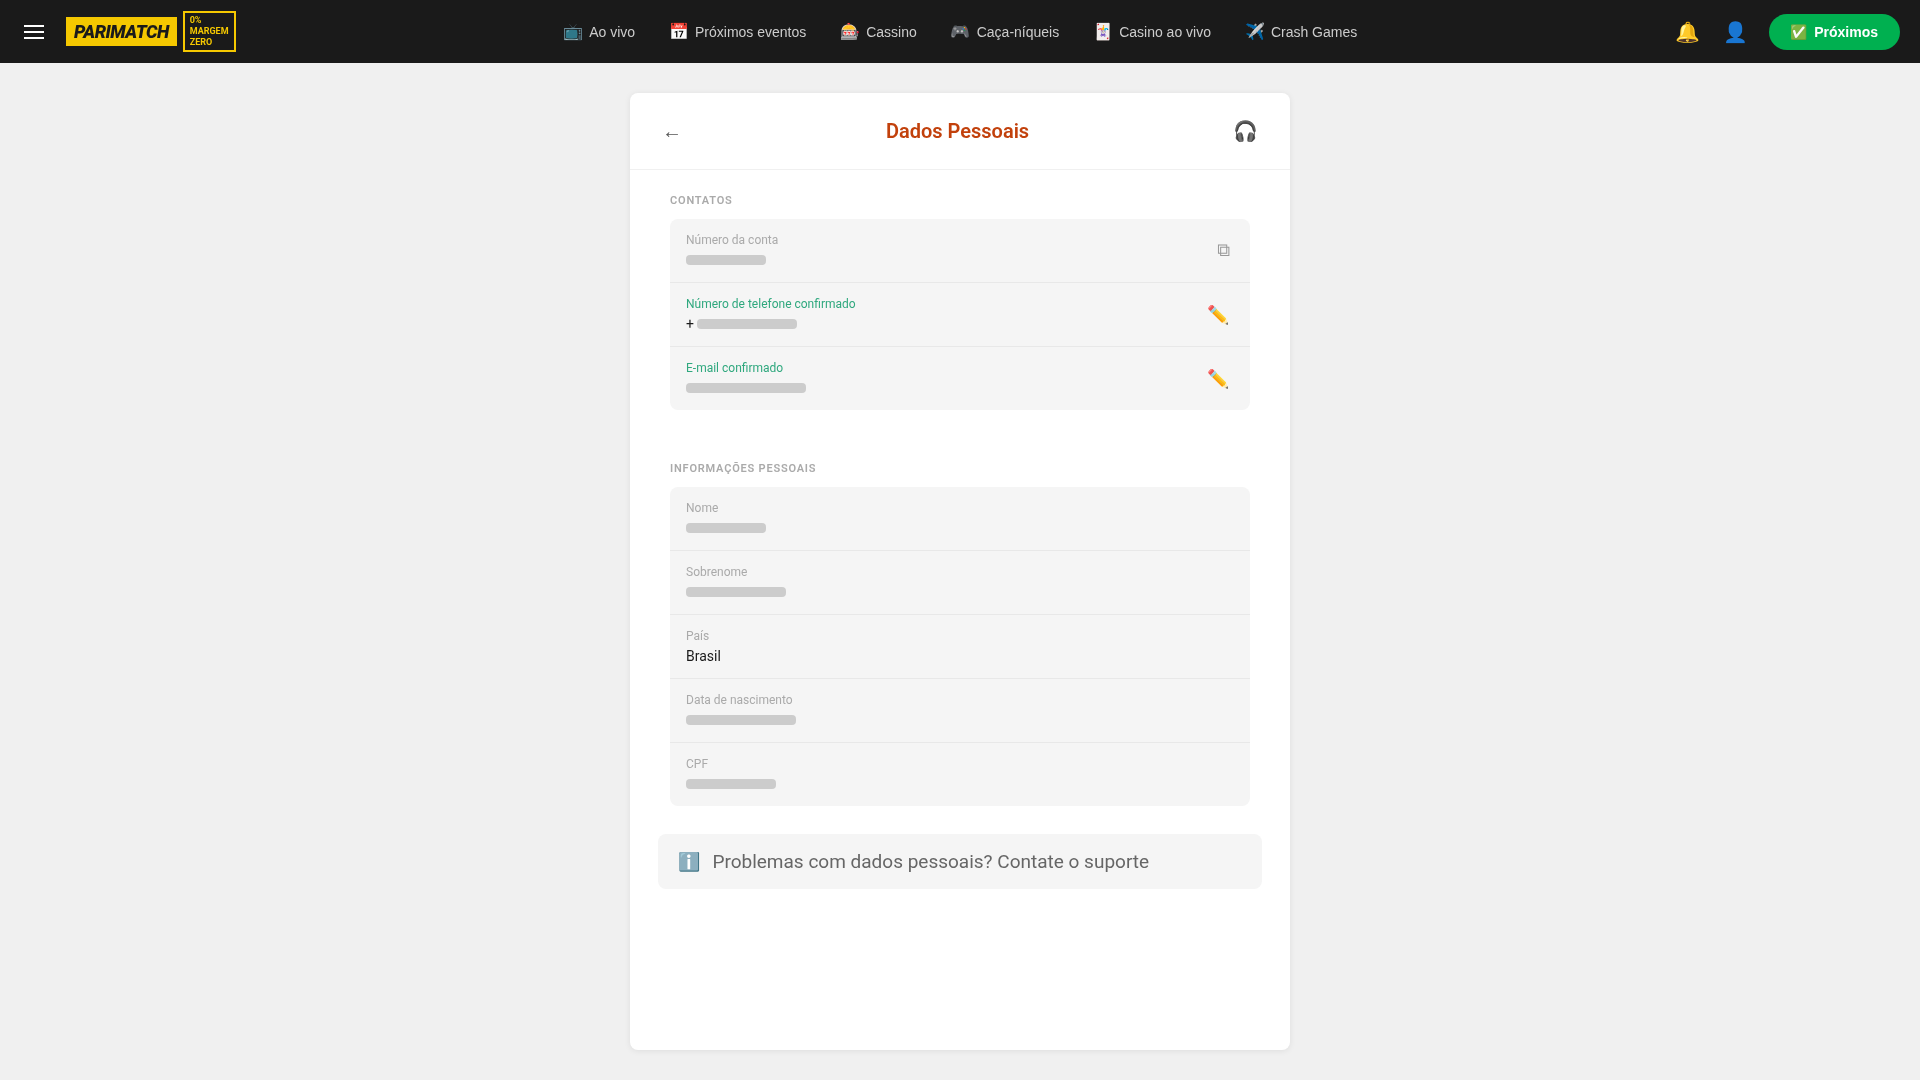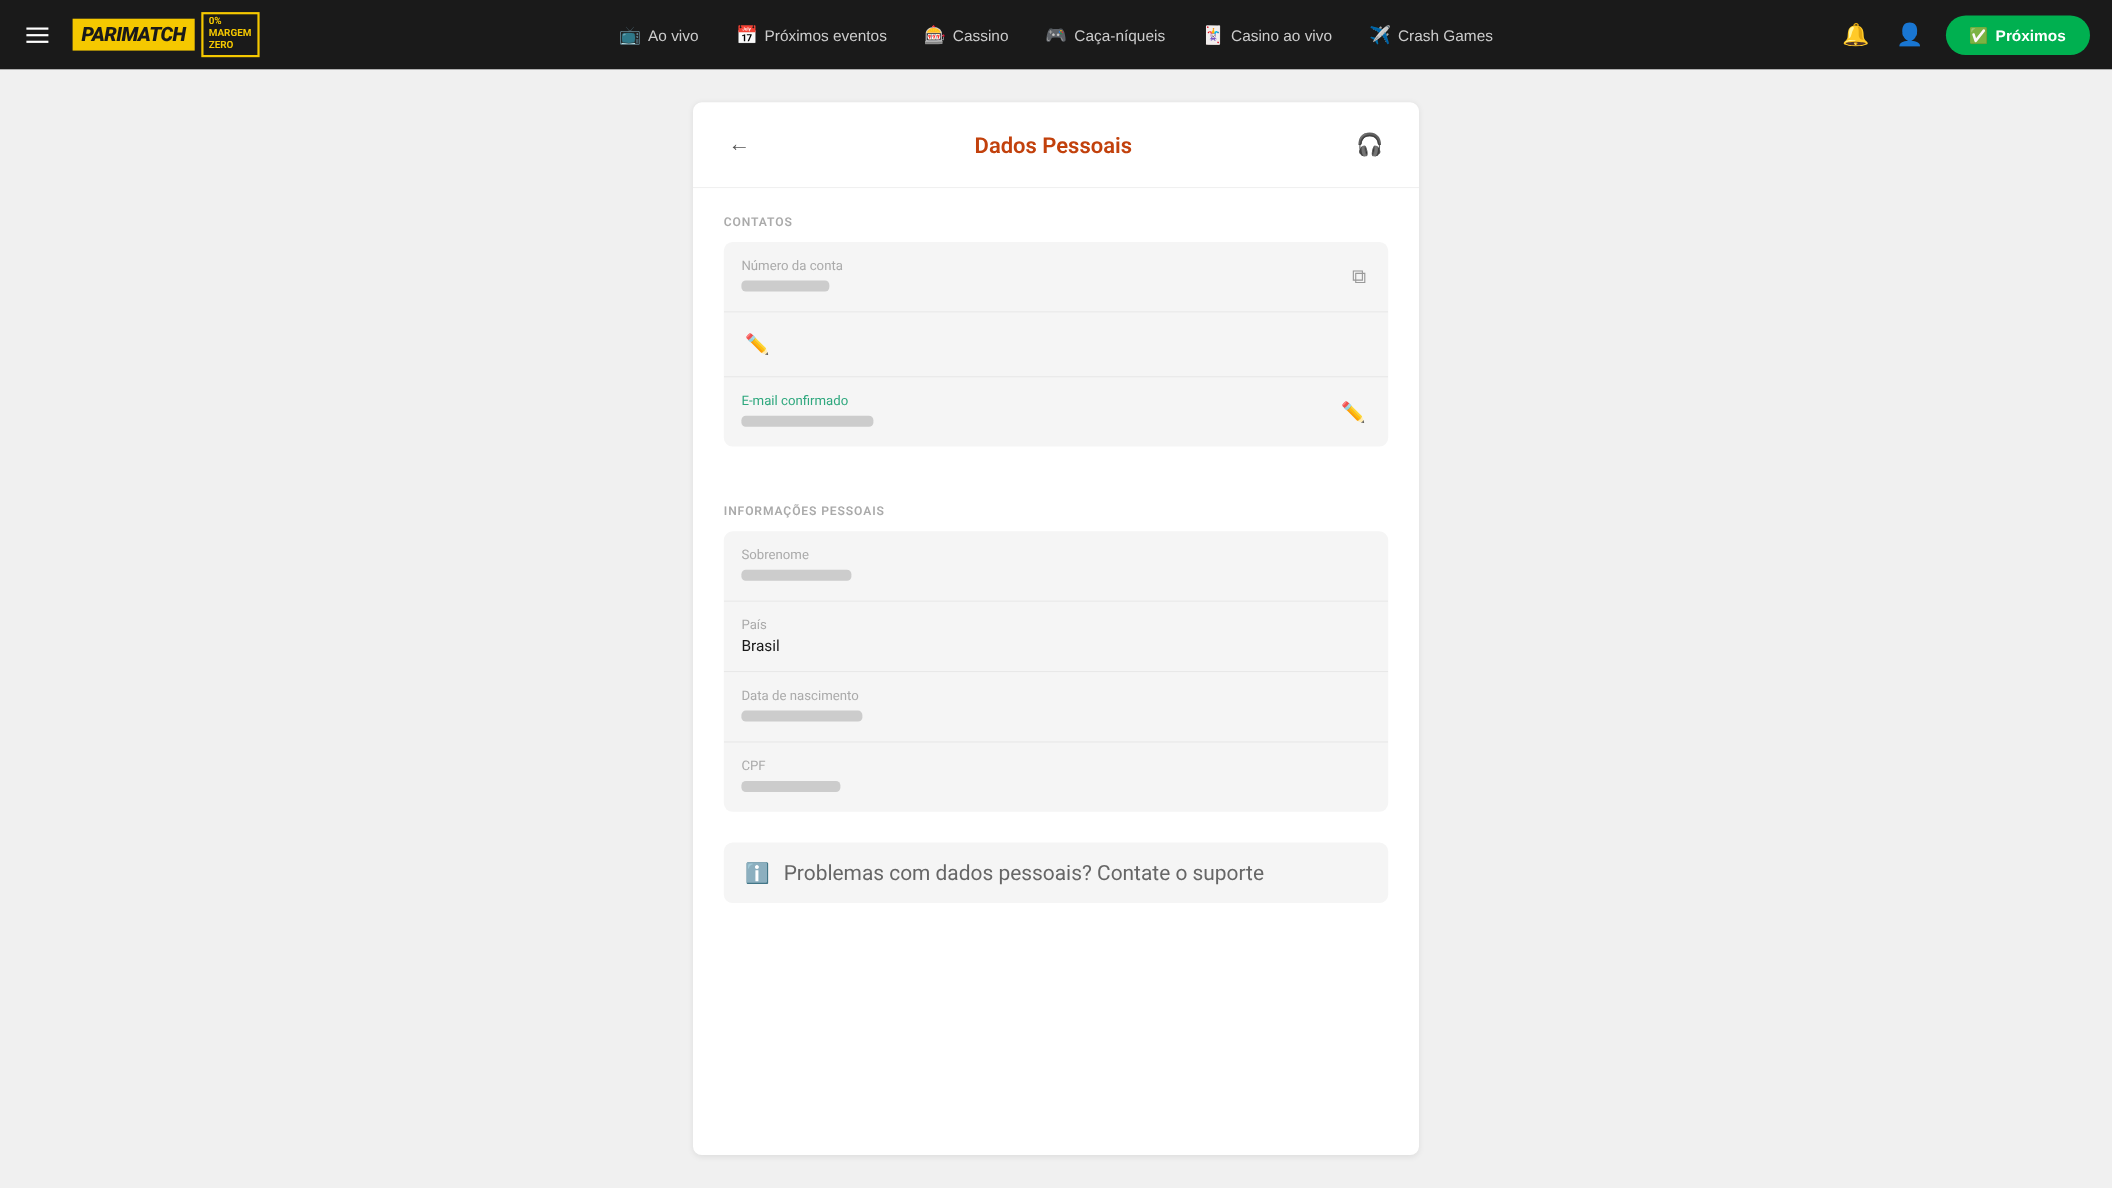--- a/index.html
+++ b/index.html
@@ -156,21 +156,21 @@
       background: none;
       border: none;
       cursor: pointer;
       font-size: 20px;
       color: #555;
       padding: 4px;
     }
 
     
     .section {
-      padding: 24px 28px 8px;
+      padding: 24px 40px 8px;
     }
     .section-title {
       font-size: 11px;
       font-weight: 600;
       color: #aaa;
       letter-spacing: 0.8px;
       text-transform: uppercase;
       margin-bottom: 12px;
     }
 
@@ -344,40 +344,53 @@
           <div class="field-content">
             <div class="field-label-gray">Número da conta</div>
             <div class="field-value">
               <span class="field-value-blur" style="width:80px;"></span>
             </div>
           </div>
           <button class="field-action-btn">⧉</button>
         </div>
 
         <div class="field-item">
+          <div class="field-content">
+            <div class="field-label">Número de telefone confirmado</div>
+            <div class="field-value">
+              <span>+</span>
+              <span class="field-value-blur" style="width:100px;"></span>
+            </div>
+          </div>
           <button class="field-action-btn">✏️</button>
         </div>
 
         <div class="field-item">
           <div class="field-content">
             <div class="field-label">E-mail confirmado</div>
             <div class="field-value">
               <span class="field-value-blur" style="width:120px;"></span>
             </div>
           </div>
           <button class="field-action-btn">✏️</button>
         </div>
 
       </div>
     </div>
 
     <div class="section">
       <div class="section-title">INFORMAÇÕES PESSOAIS</div>
       <div class="info-group">
 
+        <div class="info-item">
+          <div class="info-label">Nome</div>
+          <div class="info-value">
+            <span class="info-value-blur" style="width:80px;"></span>
+          </div>
+        </div>
 
         <div class="info-item">
           <div class="info-label">Sobrenome</div>
           <div class="info-value">
             <span class="info-value-blur" style="width:100px;"></span>
           </div>
         </div>
 
         <div class="info-item">
           <div class="info-label">País</div>

